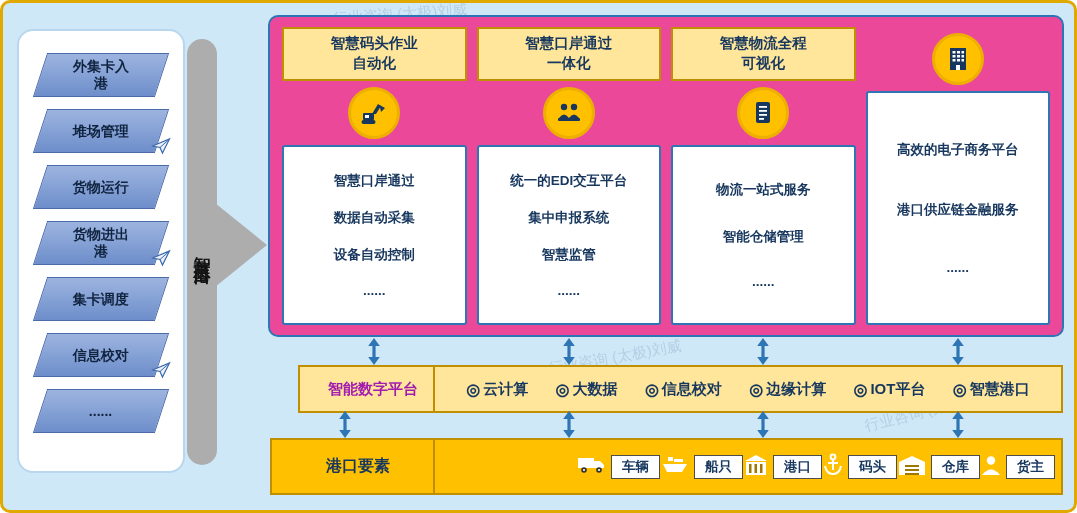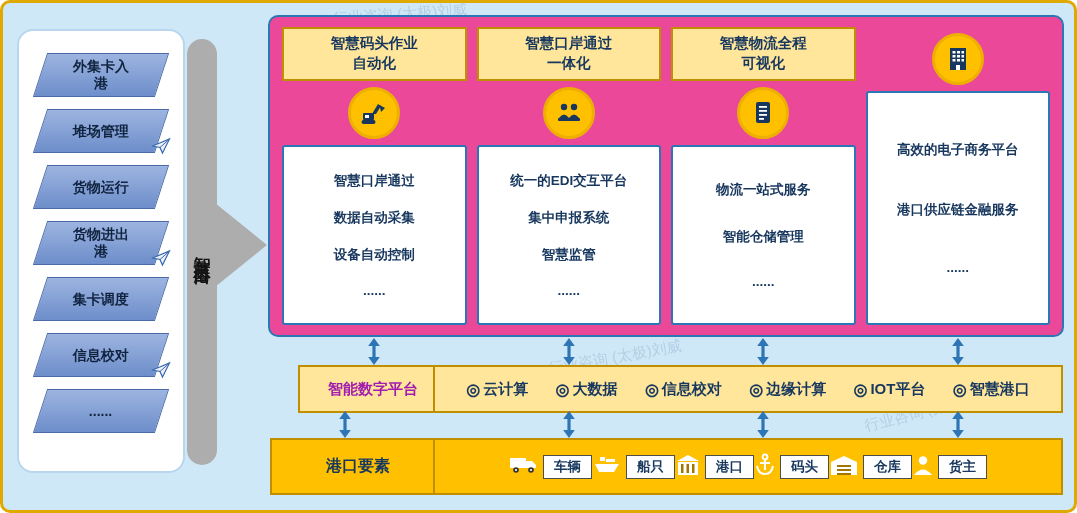--- a/index.html
+++ b/index.html
@@ -83,21 +83,21 @@
   
   .bot-left{
     position:absolute; left:267px; top:435px; width:176px; height:57px;
     background:#ffc000; border:2px solid #c08f00;
     display:flex; align-items:center; justify-content:center;
     font-weight:bold; font-size:16px; color:#17375e;
   }
   .bot-wide{
     position:absolute; left:430px; top:435px; width:630px; height:57px;
     background:#ffc000; border:2px solid #c08f00;
-    display:flex; align-items:center; justify-content:center; padding:0 6px;
+    display:flex; align-items:center; justify-content:flex-end; padding:0 6px;
   }
   .bot-item{ display:flex; align-items:center; gap:4px; }
   .tag{
     background:#fff; border:1.5px solid #4d4d4d; padding:2px 10px;
     font-weight:bold; font-size:13.5px; color:#17375e; white-space:nowrap;
   }
   
   .wm{
     position:absolute; color:#6f8fae; opacity:.28; font-size:15px;
     pointer-events:none; white-space:nowrap;

